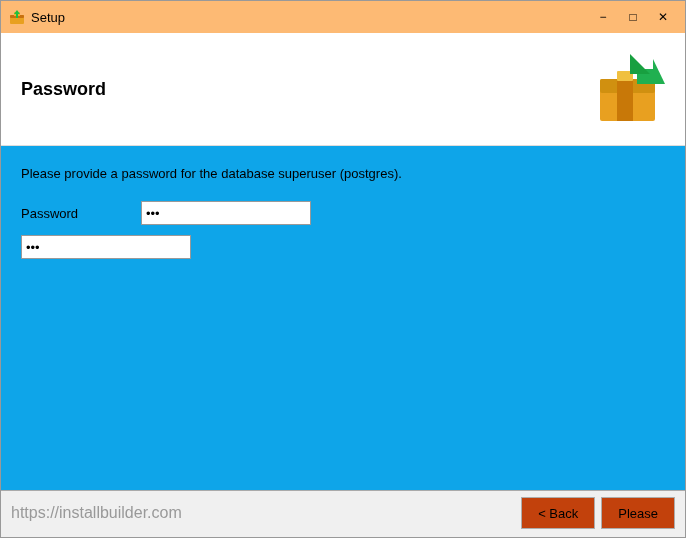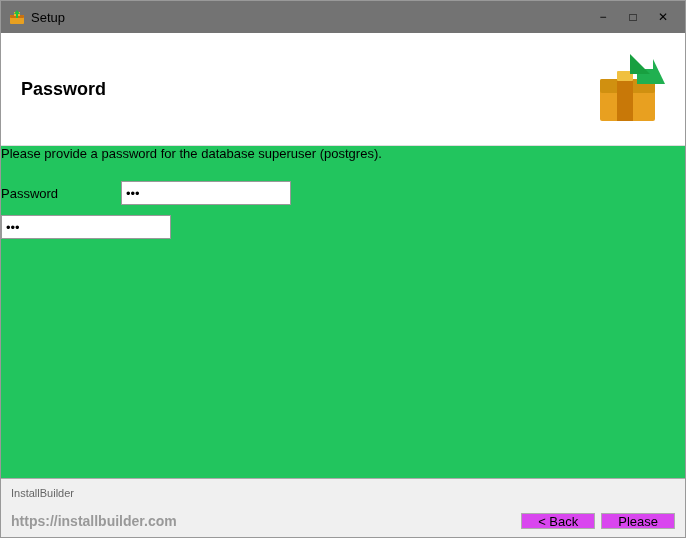--- a/index.html
+++ b/index.html
@@ -22,21 +22,21 @@
       width: 686px;
       height: 538px;
       background: #f0f0f0;
       border: 1px solid #999;
       display: flex;
       flex-direction: column;
     }
 
     .title-bar {
       height: 32px;
-      background: #737373;
+      background: #fdba74;
       display: flex;
       align-items: center;
       padding: 4px 8px;
       border-bottom: none;
       flex-shrink: 0;
     }
 
     .title-bar-icon {
       width: 16px;
       height: 16px;
@@ -95,21 +95,22 @@
 
     .header-icon {
       width: 70px;
       height: 80px;
       position: relative;
     }
 
     
     .main-content {
       flex: 1;
-      background: #22c55e;
+      padding: 20px;
+      background: #0ea5e9;
     }
 
     .description-text {
       margin-bottom: 20px;
       font-size: 13px;
       color: #000;
     }
 
     .form-group {
       display: flex;
@@ -139,30 +140,29 @@
       justify-content: flex-end;
       align-items: center;
       padding: 6px 10px 8px 10px;
       gap: 6px;
       position: relative;
     }
 
     .footer-url {
       position: absolute;
       left: 10px;
-      font-size: 14px;
+      font-size: 16px;
       color: #999;
-      font-weight: bold;
     }
 
     .btn {
-      height: 16px;
+      height: 32px;
       padding: 0 16px;
       border: 1px solid #adadad;
-      background: #d946ef;
+      background: #c2410c;
       cursor: pointer;
       font-size: 13px;
       color: #000;
       min-width: 70px;
     }
 
     .footer-wrapper {
       border-top: 1px solid #aaa;
     }
 
@@ -232,23 +232,20 @@
         <label class="form-label">Password</label>
         <input class="form-input" type="password" value="xxx" style="">
       </div>
 
       <div class="form-group">
         <input class="form-input" type="password" value="xxx" style="">
       </div>
     </div>
 
     <div class="footer-wrapper">
-      <div class="footer-inner">
-        <span class="install-builder-text">InstallBuilder</span>
-      </div>
       <div class="footer-buttons">
         <span class="footer-url">https://installbuilder.com</span>
         <button class="btn">&lt; Back</button>
         <button class="btn">Please</button>
       </div>
     </div>
   </div>
 </div>
 
 </body></html>

